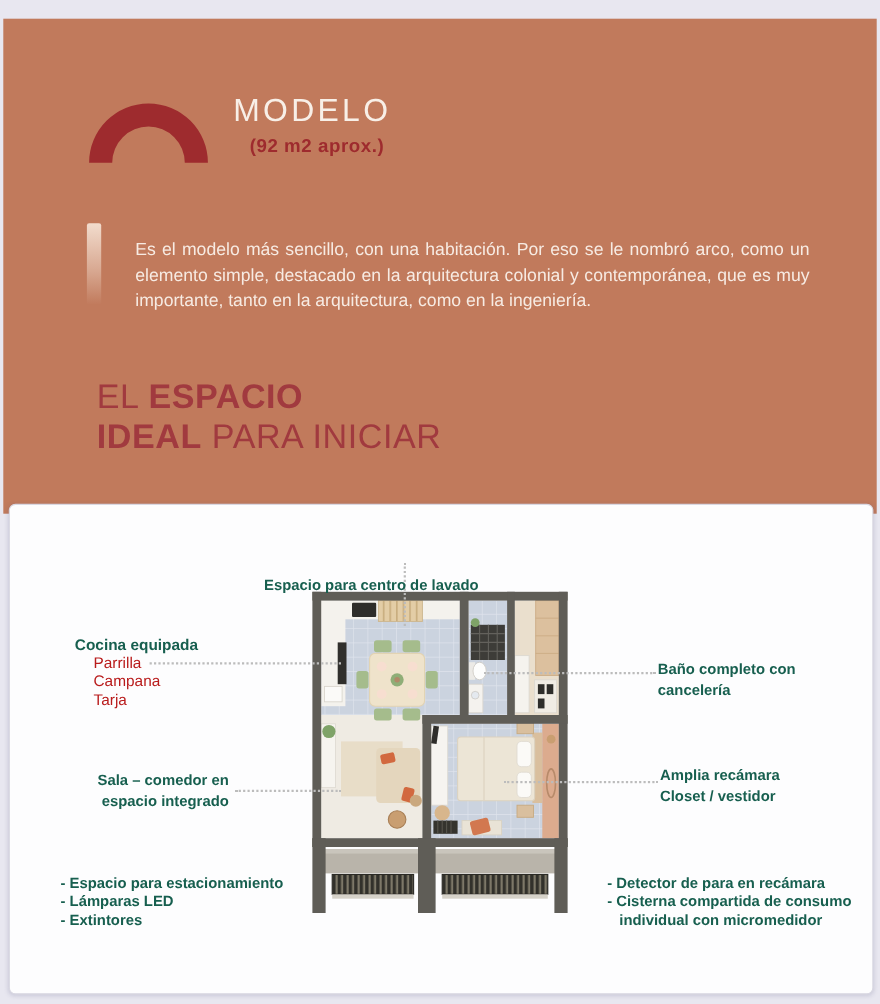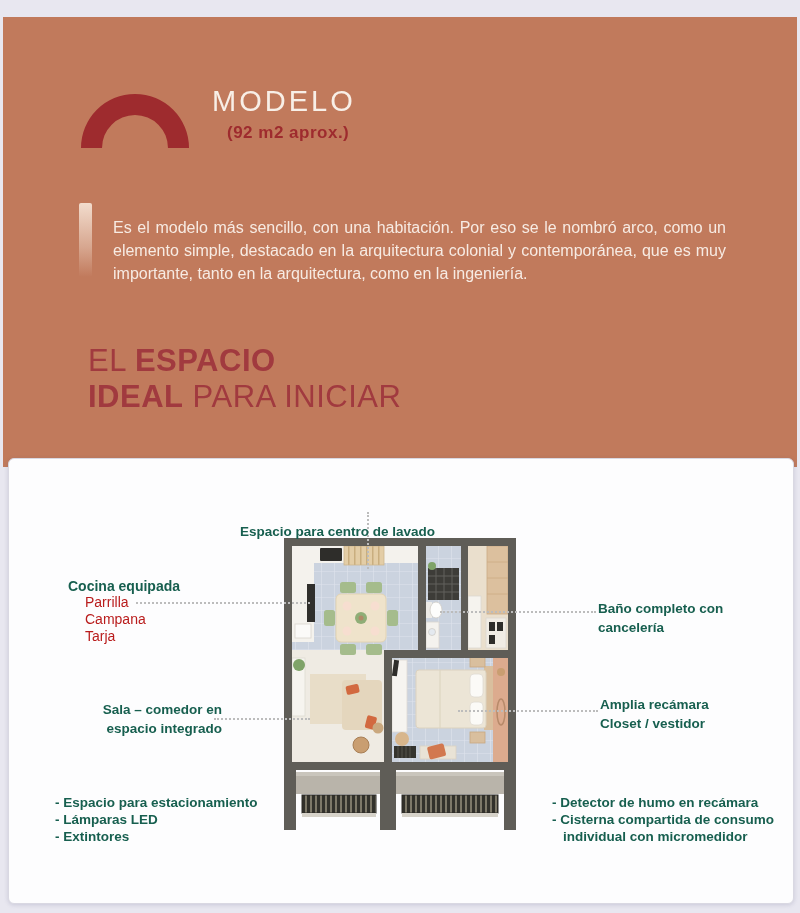--- a/index.html
+++ b/index.html
@@ -14,38 +14,38 @@
   .hero-title { position:absolute; left:209px; top:68px; }
   .kicker { font-size:29px; letter-spacing:3px; color:#f8efe7; font-weight:400; }
   .name-row { margin-top:5px; display:flex; align-items:baseline; }
   .model-name { font-size:30px; font-weight:800; letter-spacing:2px; color:#ffffff; }
   .model-size { font-size:17px; font-weight:700; color:#9e2b2e; margin-left:15px; letter-spacing:.5px; }
   .quote-bar {
     position:absolute; left:76px; top:186px; width:13px; height:74px; border-radius:2px;
     background:linear-gradient(180deg,#f2dccd 0%,rgba(242,220,205,.45) 60%,rgba(242,220,205,0) 100%);
   }
   .hero-par {
-    position:absolute; left:110px; top:183px; width:613px;
+    position:absolute; left:120px; top:183px; width:613px;
     font-size:16px; line-height:23px; color:#f7ebe3; text-align:justify;
   }
   .tagline { position:absolute; left:85px; top:326px; font-size:31px; line-height:36px; color:#a13a3f; letter-spacing:.5px; }
   .tagline b { font-weight:800; }
   
   .card {
     position:absolute; left:8px; top:458px; width:784px; height:444px;
     background:#fdfdfe; border:1px solid #d9d8e2; border-radius:6px;
     box-shadow:0 1px 4px rgba(90,90,130,.22);
   }
   
   .lbl { position:absolute; font-size:13.5px; font-weight:700; color:#175f4f; line-height:19px; white-space:pre-line; }
   .lbl-laundry { left:240px; top:492px; width:280px; text-align:left;margin-top:30px; }
   .lbl-kitchen-title { left:68px; top:577px; font-size:14px; }
   .kitchen-items { position:absolute; left:85px; top:594px; font-size:14px; color:#b91c1c; line-height:17px; }
   .lbl-bath { left:598px; top:599px; }
-  .lbl-living { left:72px; top:700px; width:150px; text-align:right; }
+  .lbl-living { left:58px; top:700px; width:150px; text-align:right; }
   .lbl-bedroom { left:600px; top:695px; }
   .features { position:absolute; font-size:13.5px; font-weight:700; color:#175f4f; line-height:17px; }
   .features-left { left:55px; top:794px; }
   .features-right { left:552px; top:794px; }
   .feat-indent { padding-left:11px; }
   
   .dot-h { position:absolute; height:0; border-top:2px dotted #bcbcbc; }
   .dot-v { position:absolute; width:0; border-left:2px dotted #bcbcbc; }
   .ln-laundry { left:367px; top:512px; height:57px; }
   .ln-parrilla { left:136px; top:602px; width:174px; }
@@ -227,18 +227,18 @@
 espacio integrado</div>
   <div class="lbl lbl-bedroom">Amplia recámara
 Closet / vestidor</div>
 
   <div class="features features-left">
     <div>- Espacio para estacionamiento</div>
     <div>- Lámparas LED</div>
     <div>- Extintores</div>
   </div>
   <div class="features features-right">
-    <div>- Detector de humo en recámara</div>
+    <div>- Detector de para en recámara</div>
     <div>- Cisterna compartida de consumo</div>
     <div class="feat-indent">individual con micromedidor</div>
   </div>
 
 </div>
 
 </body></html>

